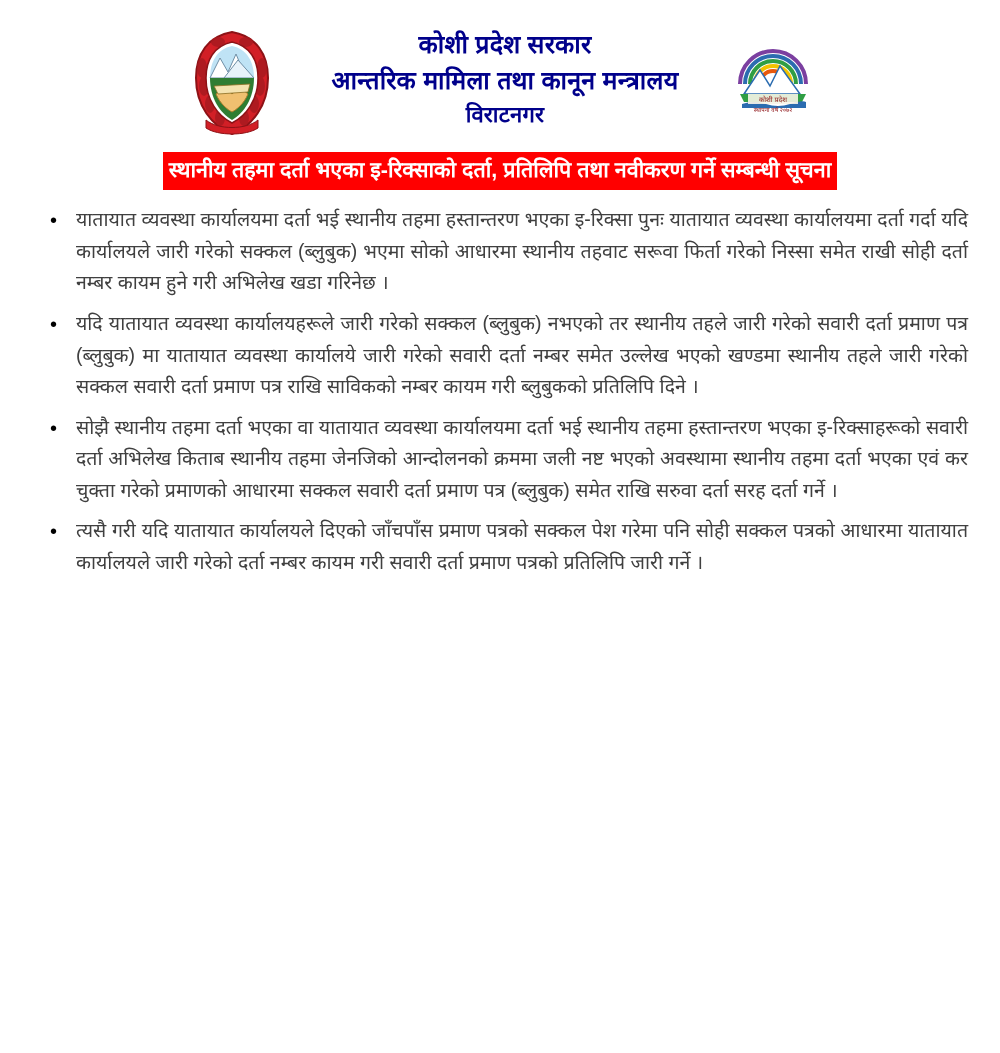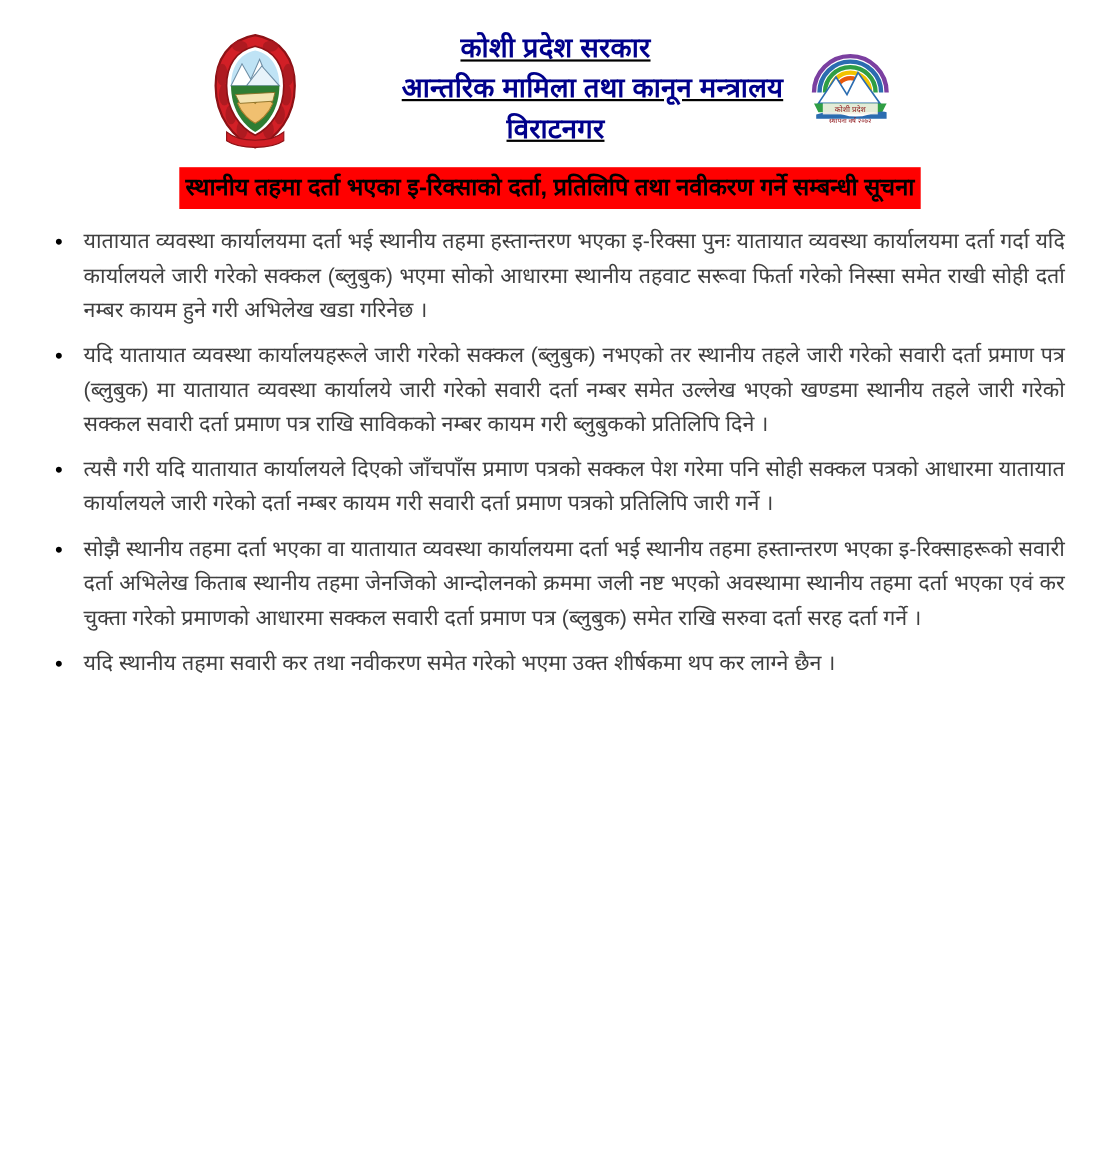--- a/index.html
+++ b/index.html
@@ -21,21 +21,20 @@
     position: relative;
   }
 
   
   .header {
     display: flex;
     align-items: flex-start;
     justify-content: center;
     gap: 10px;
     padding-top: 8px;
-    text-decoration: underline;
   }
   .emblem {
     width: 96px;
     height: 110px;
     flex: 0 0 auto;
     position: relative;
     margin-top: 2px;
   }
   .emblem svg { display: block; }
 
@@ -46,40 +45,40 @@
     min-width: 430px;
   }
   .header-text div {
     font-family: "Liberation Sans", "DejaVu Sans", sans-serif;
     font-weight: bold;
     color: #00008B;
     line-height: 1.45;
     letter-spacing: 0.2px;
   }
   .gov-line { font-size: 25px; }
-  .ministry-line { font-size: 25px; text-align: right; }
-  .city-line { font-size: 25px; }
+  .ministry-line { font-size: 25px; }
+  .city-line { font-size: 22px; }
 
   .logo2 {
     width: 86px;
     height: 86px;
     flex: 0 0 auto;
     margin-top: 6px;
   }
   .logo2 svg { display: block; }
 
   
   .banner-wrap {
     margin-top: 14px;
     display: flex;
     justify-content: center;
   }
   .banner {
     background: #FF0000;
-    color: #000000;
+    color: #ffffff;
     font-family: "Liberation Sans", "DejaVu Sans", sans-serif;
     font-weight: bold;
     font-size: 21.5px;
     line-height: 1.5;
     padding: 2px 6px 4px 6px;
     white-space: nowrap;
   }
 
   
   ul.points {
@@ -180,18 +179,17 @@
     </div>
   </div>
 
   <div class="banner-wrap">
     <div class="banner">स्थानीय तहमा दर्ता भएका इ-रिक्साको दर्ता, प्रतिलिपि तथा नवीकरण गर्ने सम्बन्धी सूचना</div>
   </div>
 
   <ul class="points">
     <li>यातायात व्यवस्था कार्यालयमा दर्ता भई स्थानीय तहमा हस्तान्तरण भएका इ-रिक्सा पुनः यातायात व्यवस्था कार्यालयमा दर्ता गर्दा यदि कार्यालयले जारी गरेको सक्कल (ब्लुबुक) भएमा सोको आधारमा स्थानीय तहवाट सरूवा फिर्ता गरेको निस्सा समेत राखी सोही दर्ता नम्बर कायम हुने गरी अभिलेख खडा गरिनेछ ।</li>
     <li>यदि यातायात व्यवस्था कार्यालयहरूले जारी गरेको सक्कल (ब्लुबुक) नभएको तर स्थानीय तहले जारी गरेको सवारी दर्ता प्रमाण पत्र (ब्लुबुक) मा यातायात व्यवस्था कार्यालये जारी गरेको सवारी दर्ता नम्बर समेत उल्लेख भएको खण्डमा स्थानीय तहले जारी गरेको सक्कल सवारी दर्ता प्रमाण पत्र राखि साविकको नम्बर कायम गरी ब्लुबुकको प्रतिलिपि दिने ।</li>
+    <li>सोझै स्थानीय तहमा दर्ता भएका वा यातायात व्यवस्था कार्यालयमा दर्ता भई स्थानीय तहमा हस्तान्तरण भएका इ-रिक्साहरूको सवारी दर्ता अभिलेख किताब स्थानीय तहमा जेनजिको आन्दोलनको क्रममा जली नष्ट भएको अवस्थामा स्थानीय तहमा दर्ता भएका एवं कर चुक्ता गरेको प्रमाणको आधारमा सक्कल सवारी दर्ता प्रमाण पत्र (ब्लुबुक) समेत राखि सरुवा दर्ता सरह दर्ता गर्ने ।</li>
     <li> त्यसै गरी यदि यातायात कार्यालयले दिएको जाँचपाँस प्रमाण पत्रको सक्कल पेश गरेमा पनि सोही सक्कल पत्रको आधारमा यातायात कार्यालयले जारी गरेको दर्ता नम्बर कायम गरी सवारी दर्ता प्रमाण पत्रको प्रतिलिपि जारी गर्ने ।</li>
-    <li>सोझै स्थानीय तहमा दर्ता भएका वा यातायात व्यवस्था कार्यालयमा दर्ता भई स्थानीय तहमा हस्तान्तरण भएका इ-रिक्साहरूको सवारी दर्ता अभिलेख किताब स्थानीय तहमा जेनजिको आन्दोलनको क्रममा जली नष्ट भएको अवस्थामा स्थानीय तहमा दर्ता भएका एवं कर चुक्ता गरेको प्रमाणको आधारमा सक्कल सवारी दर्ता प्रमाण पत्र (ब्लुबुक) समेत राखि सरुवा दर्ता सरह दर्ता गर्ने ।</li>
-    <li>यदि स्थानीय तहमा सवारी कर तथा नवीकरण समेत गरेको भएमा उक्त शीर्षकमा थप कर लाग्ने छैन ।</li>
   </ul>
 
 </div>
 
 </body></html>

